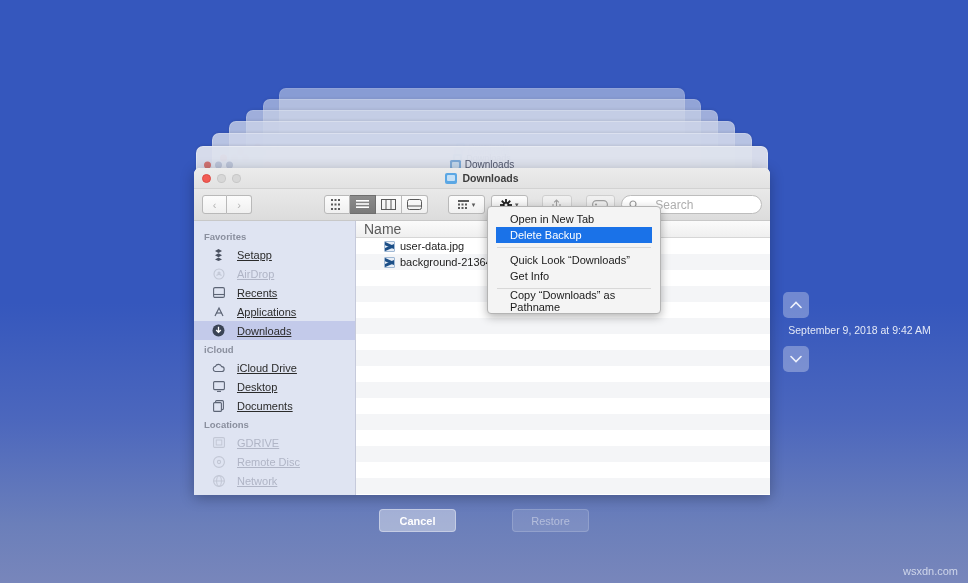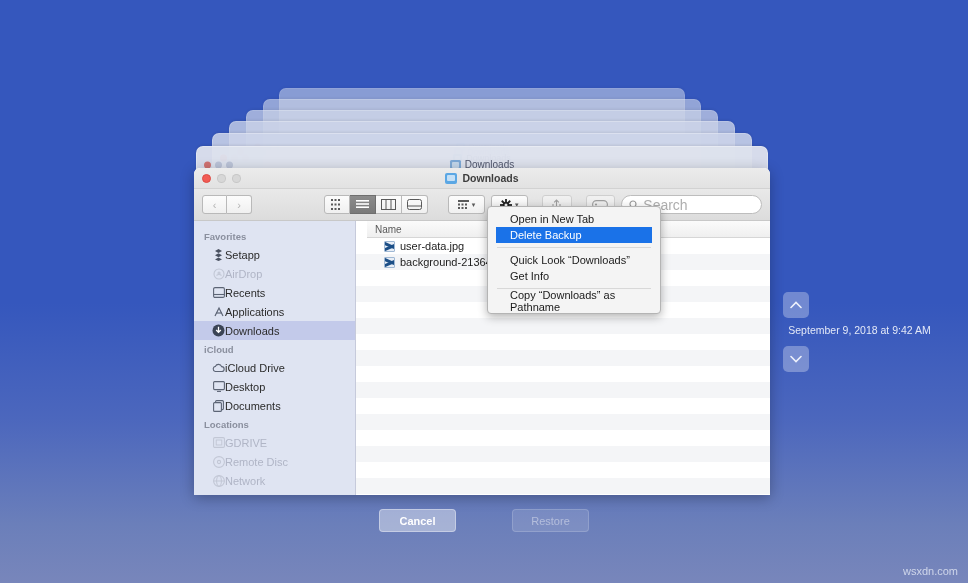--- a/index.html
+++ b/index.html
@@ -132,23 +132,23 @@
   }
   .tbtn.wide { width: 40px; }
   .tbtn.plain { width: 32px; }
   .caret { font-size: 7px; color: #5a5a5a; }
 
   .searchbox {
     margin-left: auto;
     width: 155px; height: 19px;
     background: #fff;
     border: 1px solid #bdbdbd; border-radius: 10px;
-    display: flex; align-items: center; gap: 4px;
+    display: flex; align-items: center; gap: 16px;
     padding: 0 7px;
-    font-size: 14px; color: #aeaeae;
+    font-size: 12px; color: #aeaeae;
   }
 
   .body-row { flex: 1; display: flex; min-height: 0; }
 
   
   .sidebar {
     width: 162px;
     background: #dfe4f2;
     border-right: 1px solid #c6cadb;
     padding-top: 6px;
@@ -156,40 +156,41 @@
     color: #2b2b2b;
     overflow: hidden;
     flex: none;
   }
   .sb-head {
     font-size: 9.5px; color: #8a8f9e;
     padding: 4px 0 3px 10px; font-weight: bold;
   }
   .sb-item {
     height: 19px;
-    display: flex; align-items: center; gap: 0;
+    display: flex; align-items: center; gap: 12px;
     padding-left: 18px;
+    text-decoration: underline;
   }
   .sb-item.selected { background: #c3caea; }
   .sb-item.dim { color: #b0b5c6; }
   .sb-ico {
     width: 13px; height: 13px; flex: none;
     display: flex; align-items: center; justify-content: center;
     color: #5c6475;
   }
   .sb-item.dim .sb-ico { color: #bfc4d2; }
 
   
   .filelist { flex: 1; background: #fff; position: relative; overflow: hidden; }
   .fl-head {
     height: 17px;
     background: linear-gradient(to bottom,#fbfbfb,#efefef);
     border-bottom: 1px solid #d6d6d6;
-    font-size: 10px; color: #5a5a5a;
-    display: flex; align-items: center; padding-left: 8px; margin-left: 11px;
+    font-size: 14px; color: #5a5a5a;
+    display: flex; align-items: center; padding-left: 8px;
   }
   .fl-row {
     height: 16px;
     display: flex; align-items: center; gap: 5px;
     padding-left: 28px;
     font-size: 11px; color: #1d1d1d;
   }
   .fl-row.alt { background: #f4f5f7; }
   .jpg-ico {
     width: 11px; height: 11px; flex: none;

